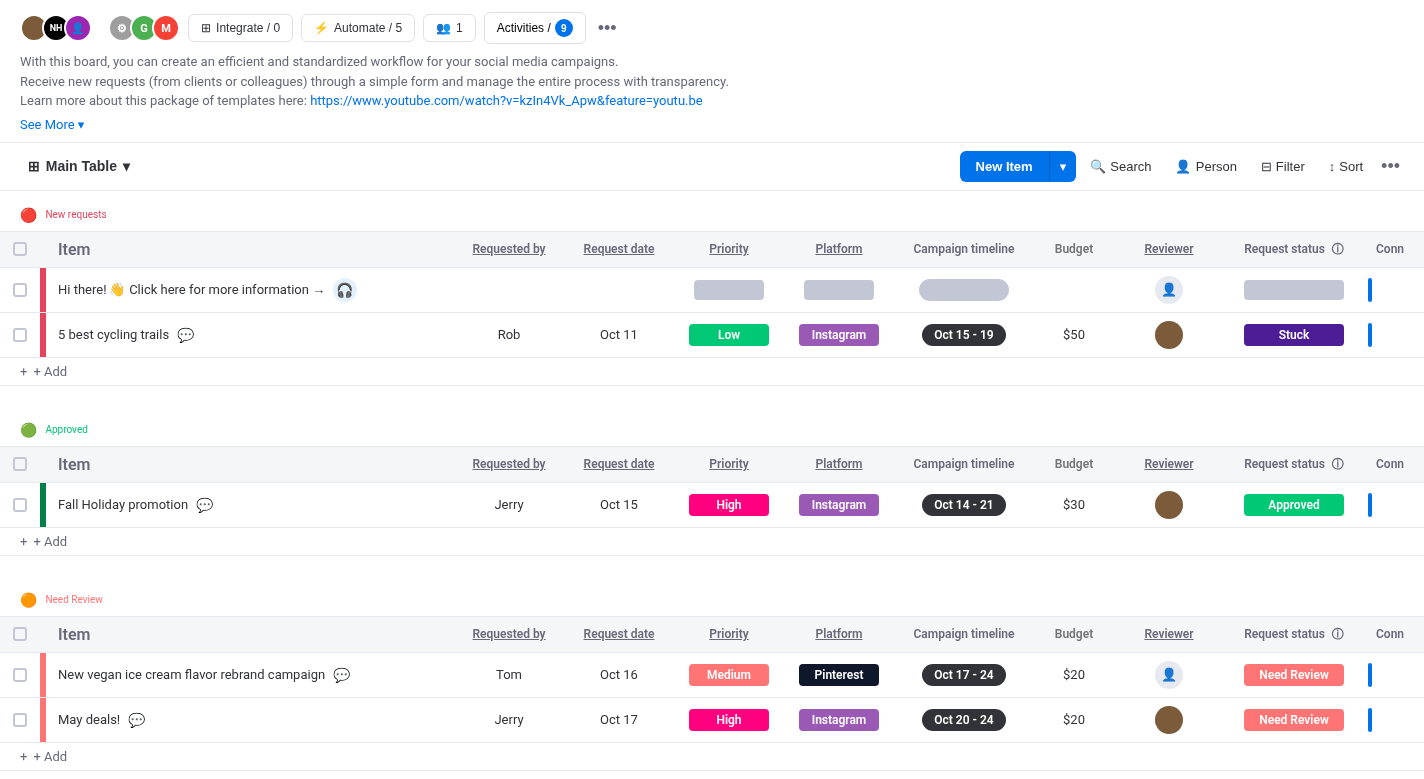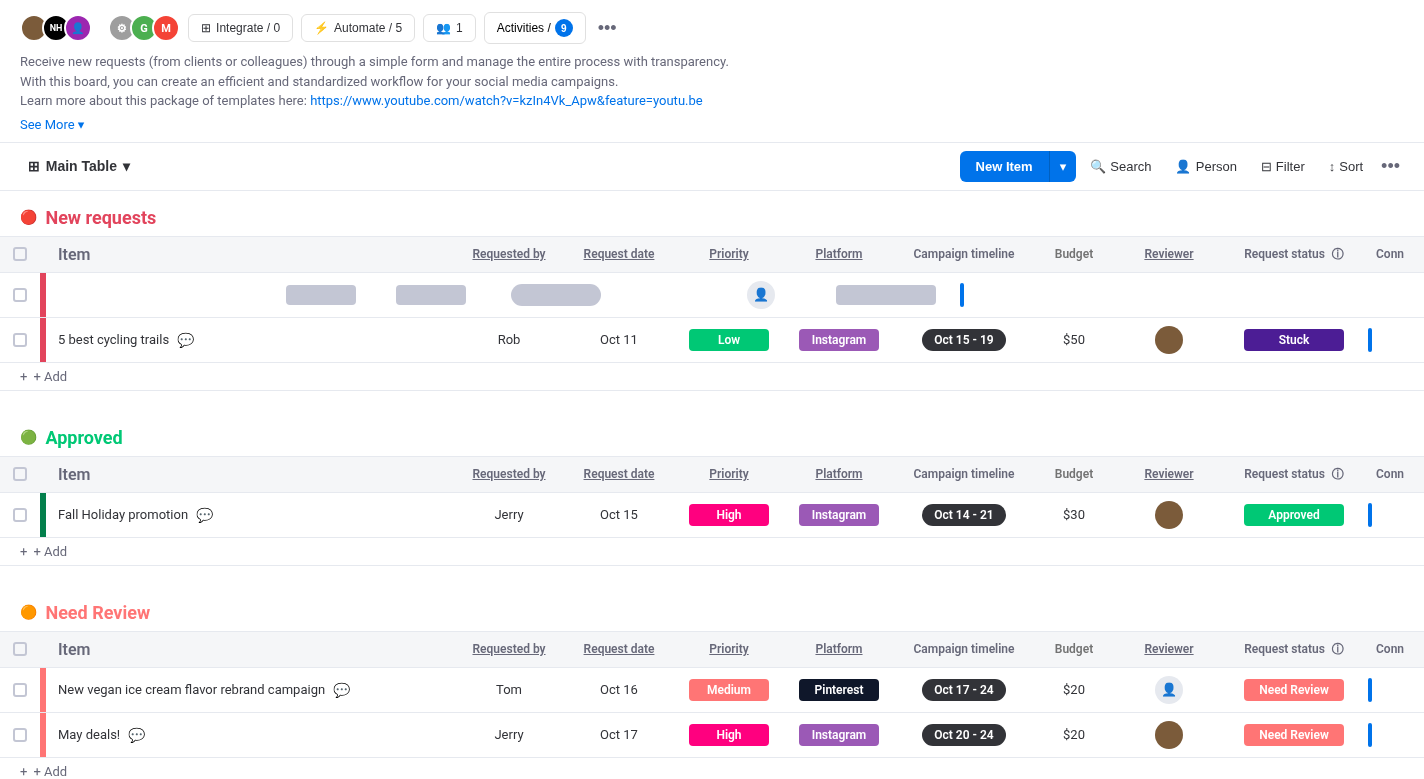--- a/index.html
+++ b/index.html
@@ -40,21 +40,21 @@
     .new-item-group { display: flex; }
     .toolbar-action { display: flex; align-items: center; gap: 4px; padding: 6px 10px; border-radius: 6px; cursor: pointer; color: #323338; font-size: 13px; background: none; border: none; }
 
     
     .table-area { padding: 0; overflow-x: auto; }
 
     
     .group { margin-bottom: 0; }
     .group-header-row { display: flex; align-items: center; gap: 8px; padding: 16px 20px 8px 20px; }
     .group-toggle { font-size: 14px; cursor: pointer; }
-    .group-title { font-size: 18px; font-weight: 700; text-align: center; }
+    .group-title { font-size: 10px; font-weight: 400; text-align: center; }
     .group-title.red { color: #e2445c; }
     .group-title.green { color: #00c875; }
     .group-title.orange { color: #ff7575; }
 
     
     .col-headers { display: flex; align-items: center; border-top: 1px solid #e6e9ef; border-bottom: 1px solid #e6e9ef; background: #f5f6f8; min-width: 1200px; }
     .col-checkbox { width: 40px; min-width: 40px; display: flex; align-items: center; justify-content: center; padding: 8px 0; }
     .col-item { flex: 1; min-width: 300px; padding: 8px 12px; font-size: 16px; font-weight: 600; color: #676879; }
     .col-field { min-width: 110px; width: 110px; padding: 8px 12px; font-size: 12px; font-weight: 600; color: #676879; text-align: center; text-decoration: underline; }
     .col-field-wide { min-width: 140px; width: 140px; padding: 8px 12px; font-size: 12px; font-weight: 600; color: #676879; text-align: center; }
@@ -137,22 +137,22 @@
     <button class="activities-btn">
       <span>Activities /</span>
       <span class="badge">9</span>
     </button>
     <button class="more-btn">•••</button>
   </div>
 </div>
 
 
 <div class="description">
+  <p>With this board, you can create an efficient and standardized workflow for your social media campaigns.</p>
   <p>Receive new requests (from clients or colleagues) through a simple form and manage the entire process with transparency.</p>
-  <p>With this board, you can create an efficient and standardized workflow for your social media campaigns.</p>
   <p>
     <span>Learn more about this package of templates here:</span>
     <a href="#">https://www.youtube.com/watch?v=kzIn4Vk_Apw&amp;feature=youtu.be</a>
   </p>
 </div>
 <div class="see-more">
   <span>See More</span>
   <span>▾</span>
 </div>
 
@@ -216,20 +216,24 @@
       <div class="col-field">Reviewer</div>
       <div class="col-field-wide">Request status <span class="info-icon">ⓘ</span></div>
       <div class="col-conn">Conn</div>
     </div>
 
     <div class="data-row">
       <div class="cell-checkbox">
           <div class="checkbox-sq"></div>
         </div>
       <div class="row-color-bar red"></div>
+      <div class="cell-item-name">
+        <span>Hi there! 👋 Click here for more information →</span>
+        <div class="headphone">🎧</div>
+      </div>
       <div class="cell"></div>
       <div class="cell"></div>
       <div class="cell">
         <div class="pill pill-gray" style="background:#c3c6d4;min-width:70px;height:20px;"></div>
       </div>
       <div class="cell">
         <div class="pill pill-gray" style="background:#c3c6d4;min-width:70px;height:20px;"></div>
       </div>
       <div class="cell-wide">
         <div class="timeline-placeholder">-</div>

